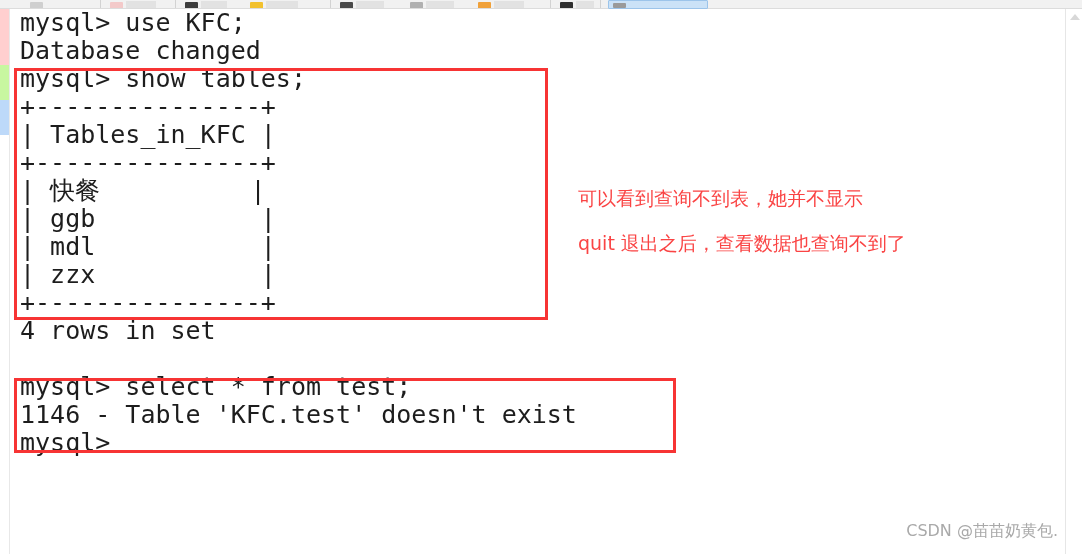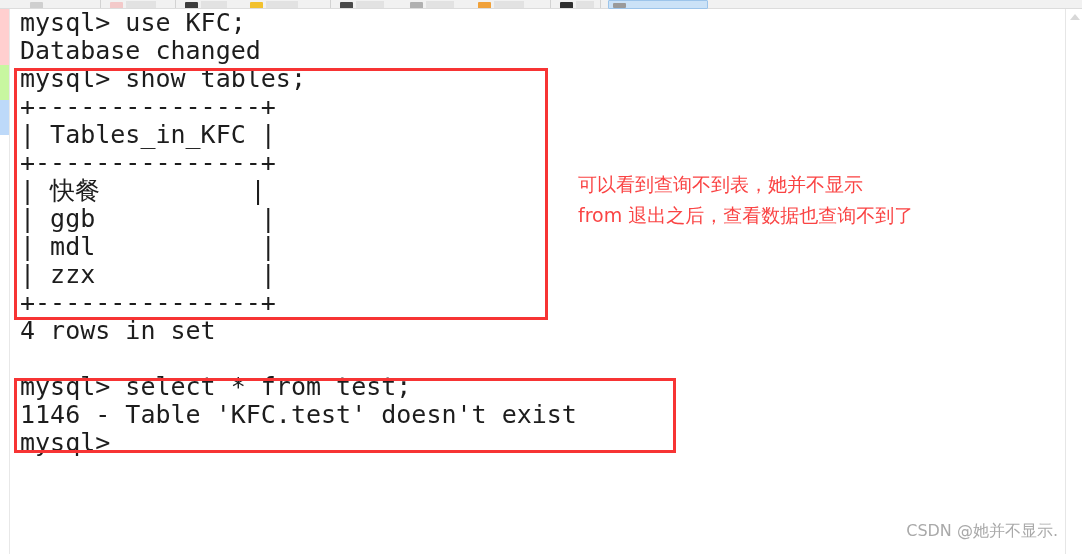--- a/index.html
+++ b/index.html
@@ -125,21 +125,21 @@
   
   #annotation {
     position: absolute;
     left: 578px; top: 169px;
     font-family: "DejaVu Sans", "Liberation Sans", sans-serif;
     font-size: 19px;
     line-height: 31px;
     color: #fa4444;
     white-space: nowrap;
   }
-  #annotation div { height: 31px; }
+  #annotation div { height: 31px; margin-top: 14px; }
 
   
   #scrollbar {
     position: absolute;
     right: 0; top: 9px;
     width: 17px; height: 545px;
     background: #ffffff;
     border-left: 1px solid #e6e6e6;
     box-sizing: border-box;
   }
@@ -223,21 +223,21 @@
 
 <div id="terminal">
   <div id="terminal-lines"><div class="term-line">mysql&gt; use KFC;</div><div class="term-line">Database changed</div><div class="term-line">mysql&gt; show tables;</div><div class="term-line">+---------------+</div><div class="term-line">| Tables_in_KFC |</div><div class="term-line">+---------------+</div><div class="term-line">| 快餐          |</div><div class="term-line">| ggb           |</div><div class="term-line">| mdl           |</div><div class="term-line">| zzx           |</div><div class="term-line">+---------------+</div><div class="term-line">4 rows in set</div><div class="term-line blank">&nbsp;</div><div class="term-line">mysql&gt; select * from test;</div><div class="term-line">1146 - Table 'KFC.test' doesn't exist</div><div class="term-line">mysql&gt;</div></div>
 </div>
 
 <div class="red-box" id="red-box-tables" style="border-color: rgb(247, 52, 52);"></div>
 <div class="red-box" id="red-box-error" style="border-color: rgb(247, 52, 52);"></div>
 
 <div id="annotation" style="color: rgb(250, 68, 68);">
   <div>可以看到查询不到表，她并不显示</div>
-  <div>from 退出之后，查看数据也查询不到了</div>
+  <div>quit 退出之后，查看数据也查询不到了</div>
 </div>
 
 <div id="scrollbar">
   <div id="scroll-up-arrow"></div>
   <div id="scroll-thumb"></div>
 </div>
 
-<div id="watermark">CSDN @她并不显示.</div>
+<div id="watermark">CSDN @苗苗奶黄包.</div>
 
 </body></html>

